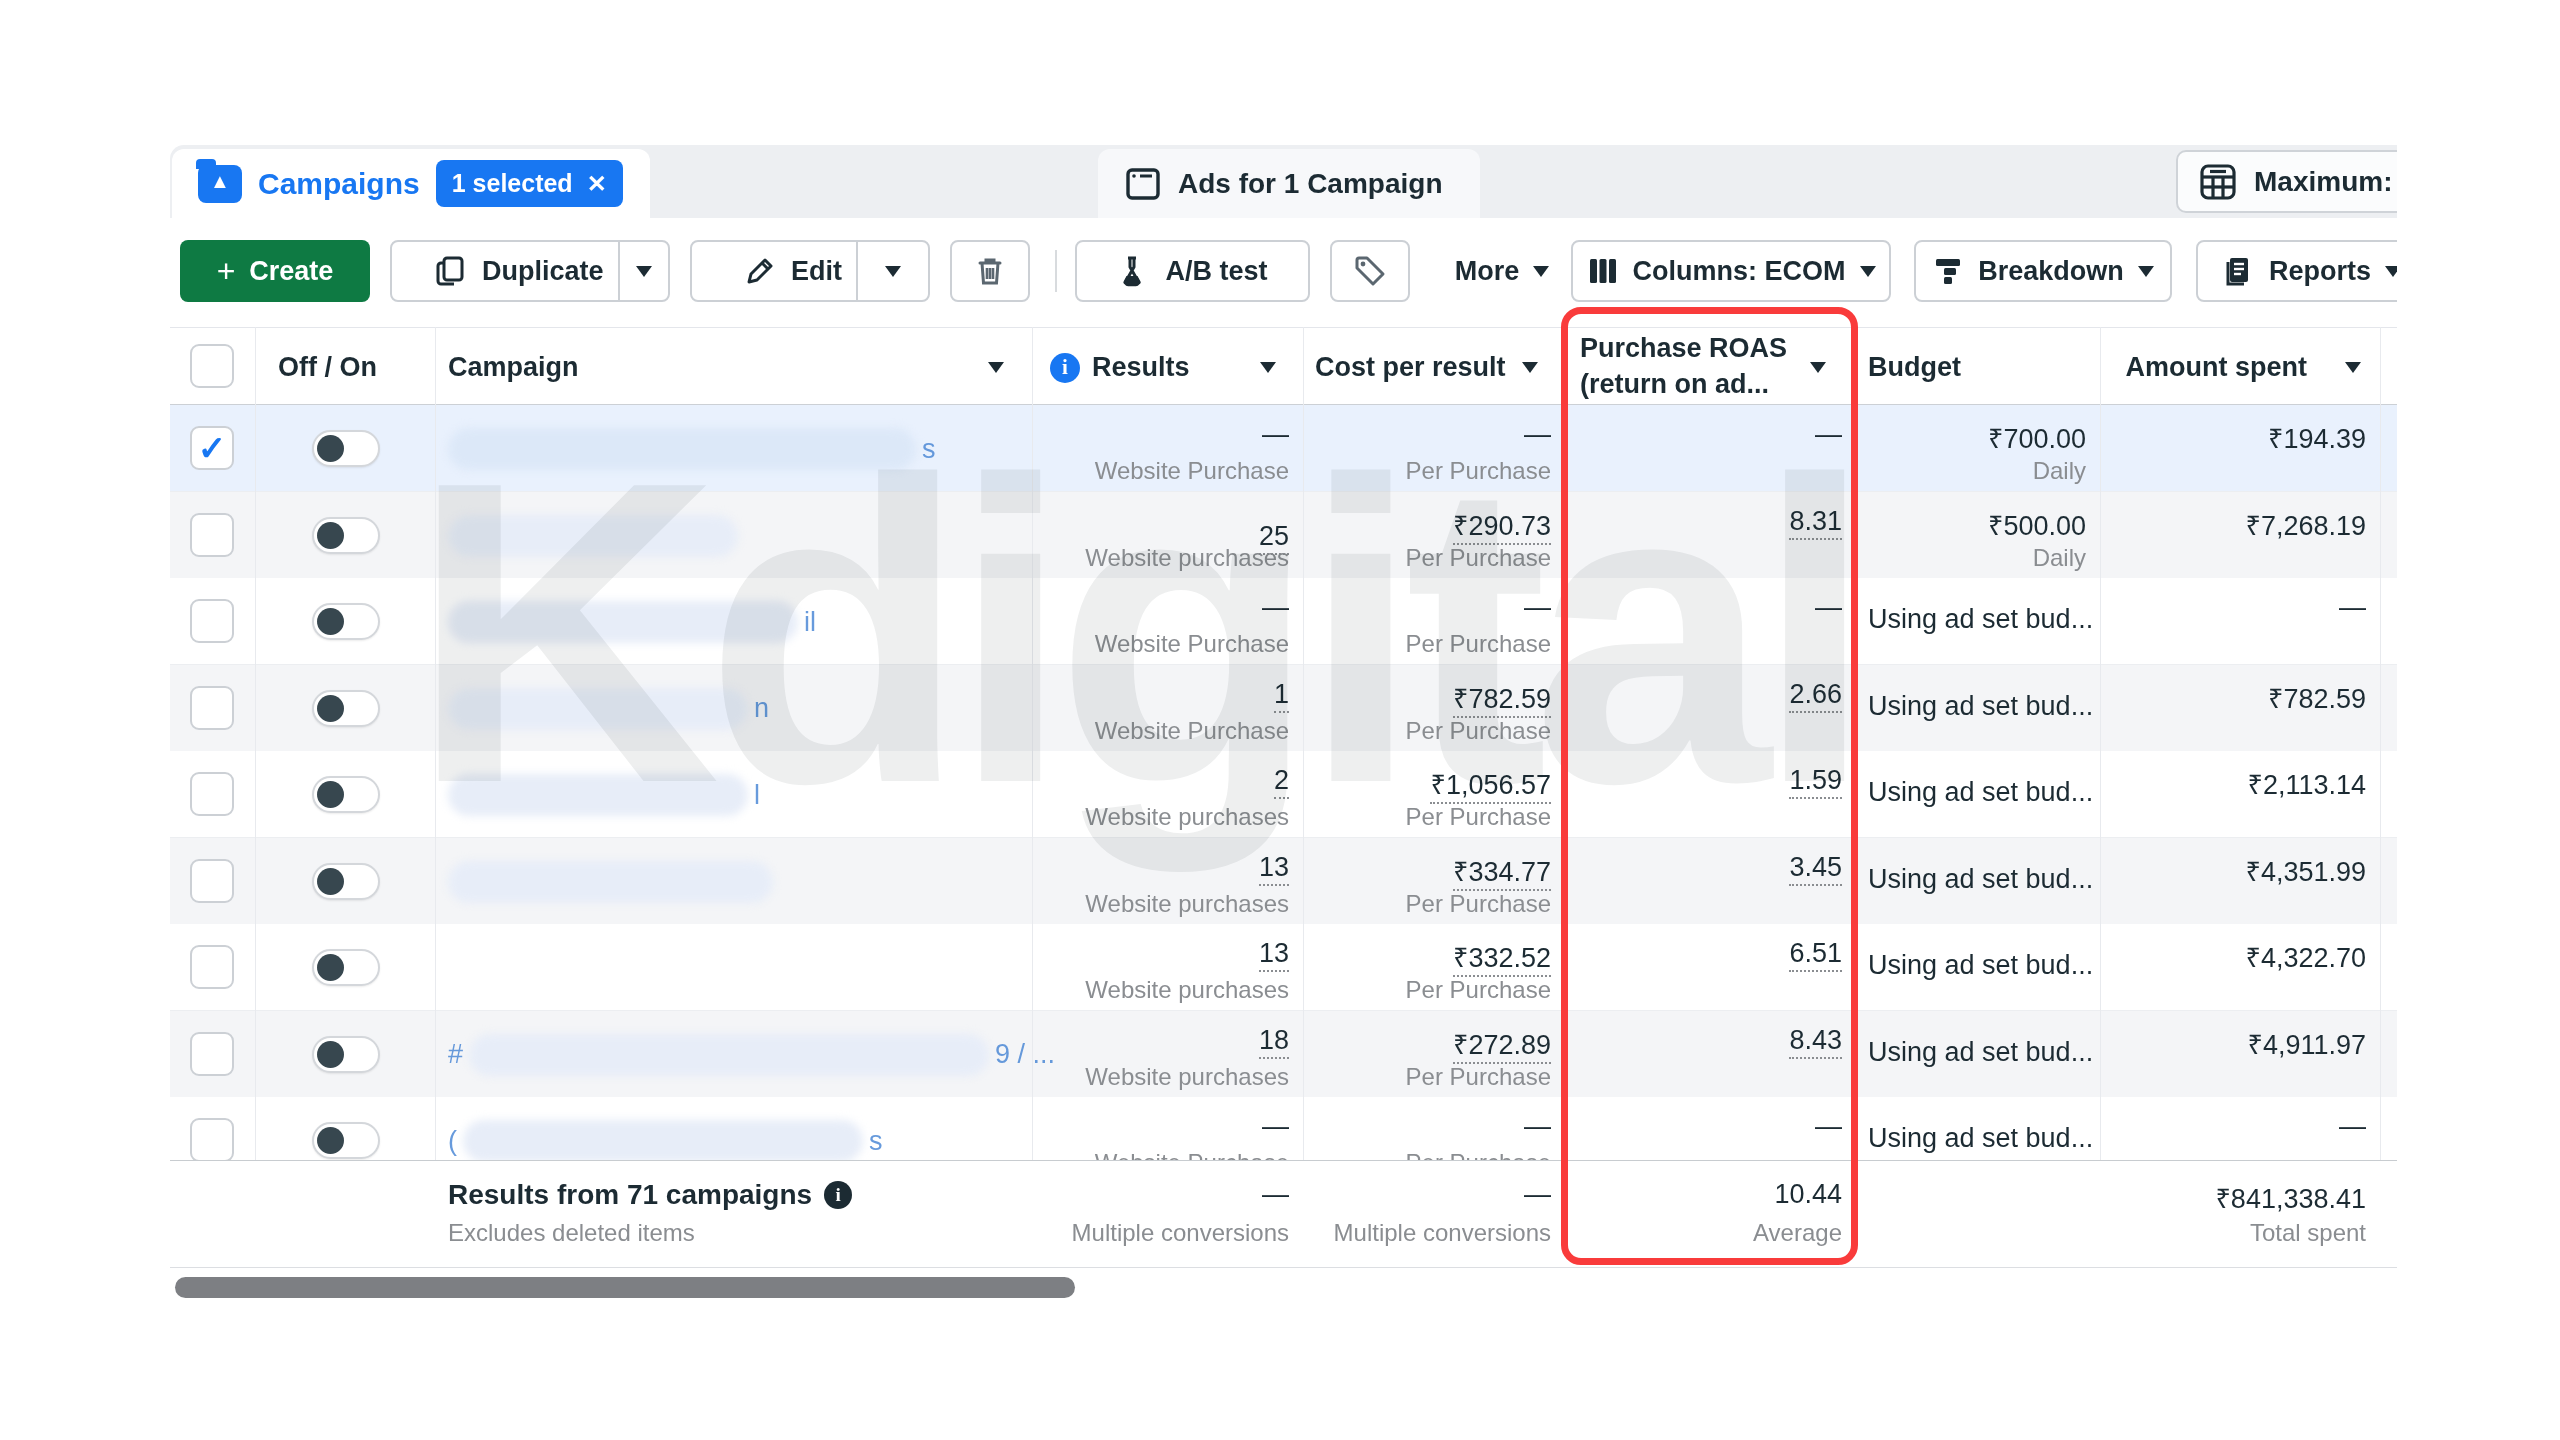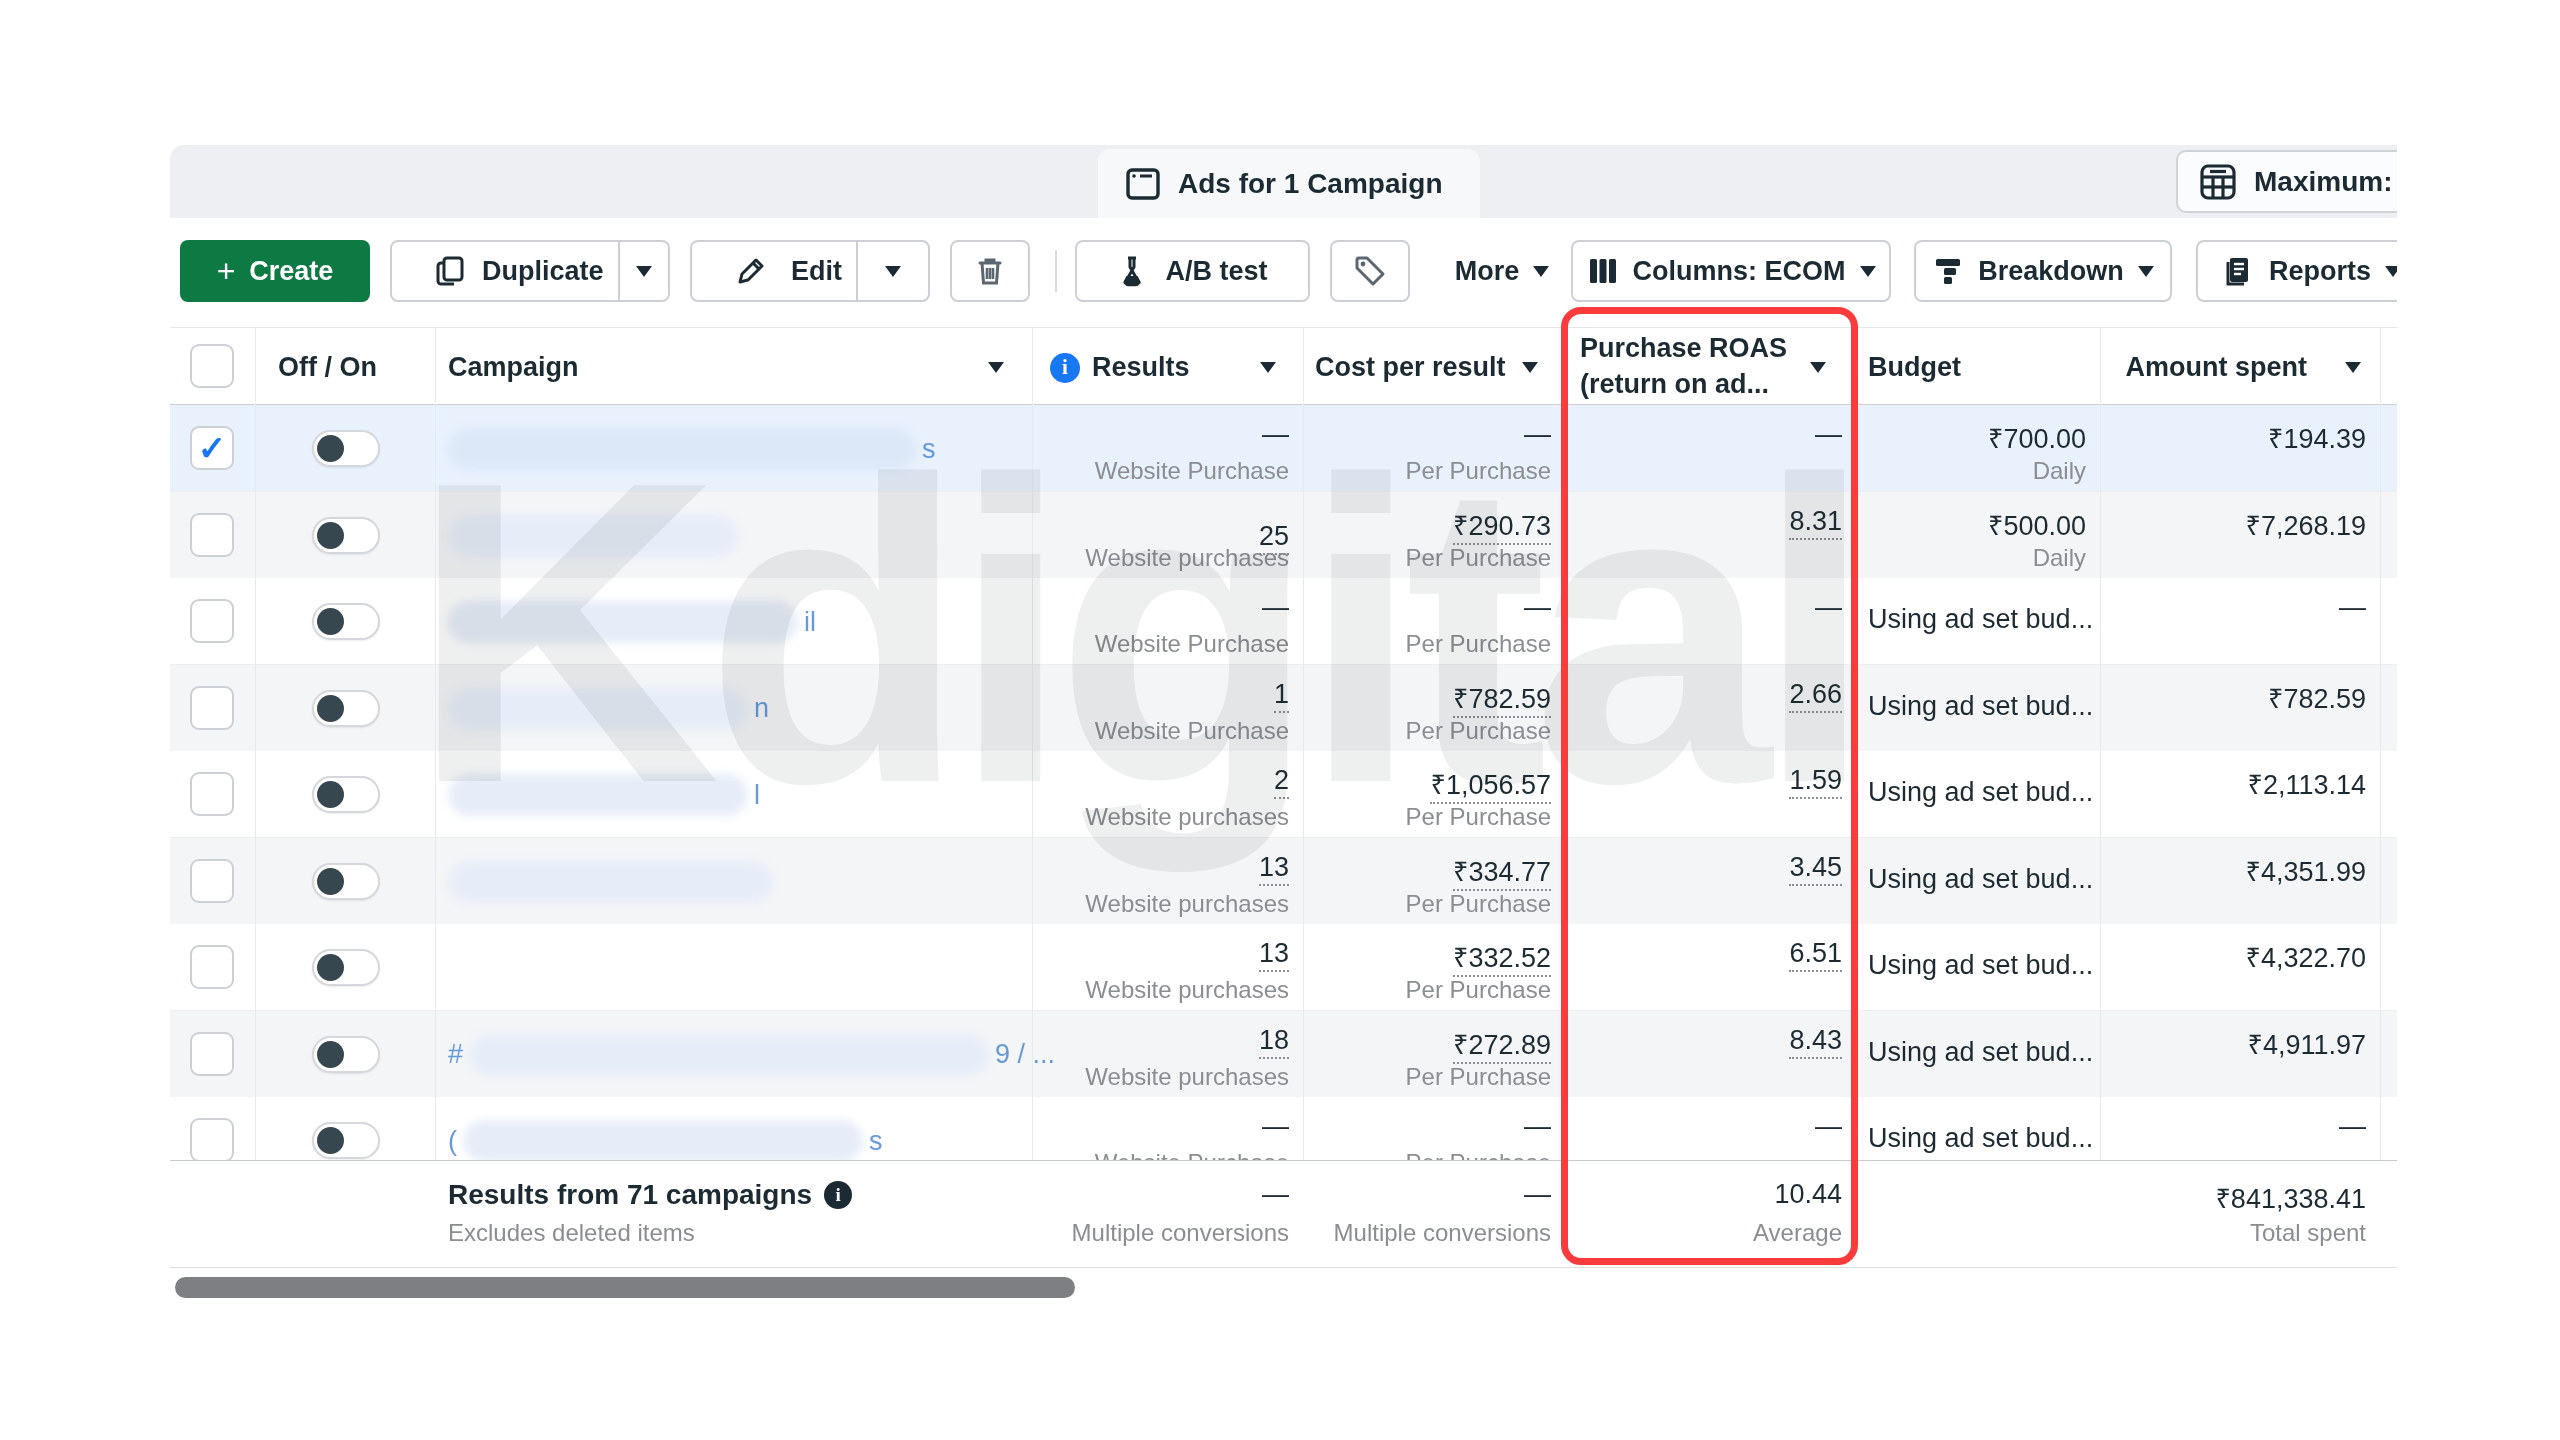--- a/index.html
+++ b/index.html
@@ -29,21 +29,21 @@
   
   .toolbar{position:absolute;left:0;top:73px;width:2227px;height:109px;background:#fff;}
   .btn{position:absolute;top:22px;height:62px;display:flex;align-items:center;justify-content:center;gap:14px;
        border:2px solid #ccd0d5;border-radius:8px;background:#fff;font-size:27px;font-weight:bold;color:#1c2b33;
        box-sizing:border-box;}
   .btn .caret-part{display:flex;align-items:center;justify-content:center;height:100%;border-left:2px solid #ccd0d5;}
   .create{left:10px;width:190px;background:#0e7a43;border:none;color:#fff;}
   .caret{width:0;height:0;border-left:8px solid transparent;border-right:8px solid transparent;border-top:11px solid #1c2b33;display:inline-block;}
   .create .plus{font-size:32px;font-weight:normal;}
   .dup{left:220px;width:280px;padding:0;}
-  .dup .main,.edit .main{flex:1;display:flex;align-items:center;justify-content:space-between;gap:14px;padding-left:42px;}
+  .dup .main,.edit .main{flex:1;display:flex;align-items:center;justify-content:flex-end;gap:14px;padding-left:42px;}
   .dup .caret-part{width:70px;}
   .edit{left:520px;width:240px;padding:0;}
   .edit .caret-part{width:70px;}
   .trash{left:780px;width:80px;}
   .vdiv{position:absolute;left:885px;top:32px;width:2px;height:42px;background:#d8dbde;}
   .abtest{left:905px;width:235px;}
   .tagbtn{left:1160px;width:80px;}
   .more{left:1262px;width:140px;border:none;background:transparent;}
   .colsbtn{left:1401px;width:320px;}
   .brkbtn{left:1744px;width:258px;}
@@ -94,20 +94,28 @@
           box-sizing:border-box;z-index:60;pointer-events:none;}
   .hscroll{position:absolute;left:5px;top:1132px;width:900px;height:21px;background:#7d7f83;border-radius:11px;z-index:70;}
   svg{display:block;}
 </style>
 </head>
 <body>
 
 <div id="app">
 
   <div class="tabstrip">
+    <div class="tab tab-active">
+      <span class="folder-ic"></span>
+      <span class="tab-label-active">Campaigns</span>
+      <span class="badge">
+        <span>1 selected</span>
+        <span class="x">✕</span>
+      </span>
+    </div>
     <div class="tab tab-idle tab3">
       <span class="icn">
         <svg width="38" height="38" viewBox="0 0 38 38">
             <rect x="4" y="5" width="30" height="28" rx="4" fill="none" stroke="#1c2b33" stroke-width="3.4"></rect>
         <circle cx="10" cy="11" r="1.8" fill="#1c2b33"></circle>
             <line x1="16" y1="11" x2="28" y2="11" stroke="#1c2b33" stroke-width="3"></line>
           </svg>
       </span>
       <span class="tab-label">Ads for 1 Campaign</span>
     </div>

